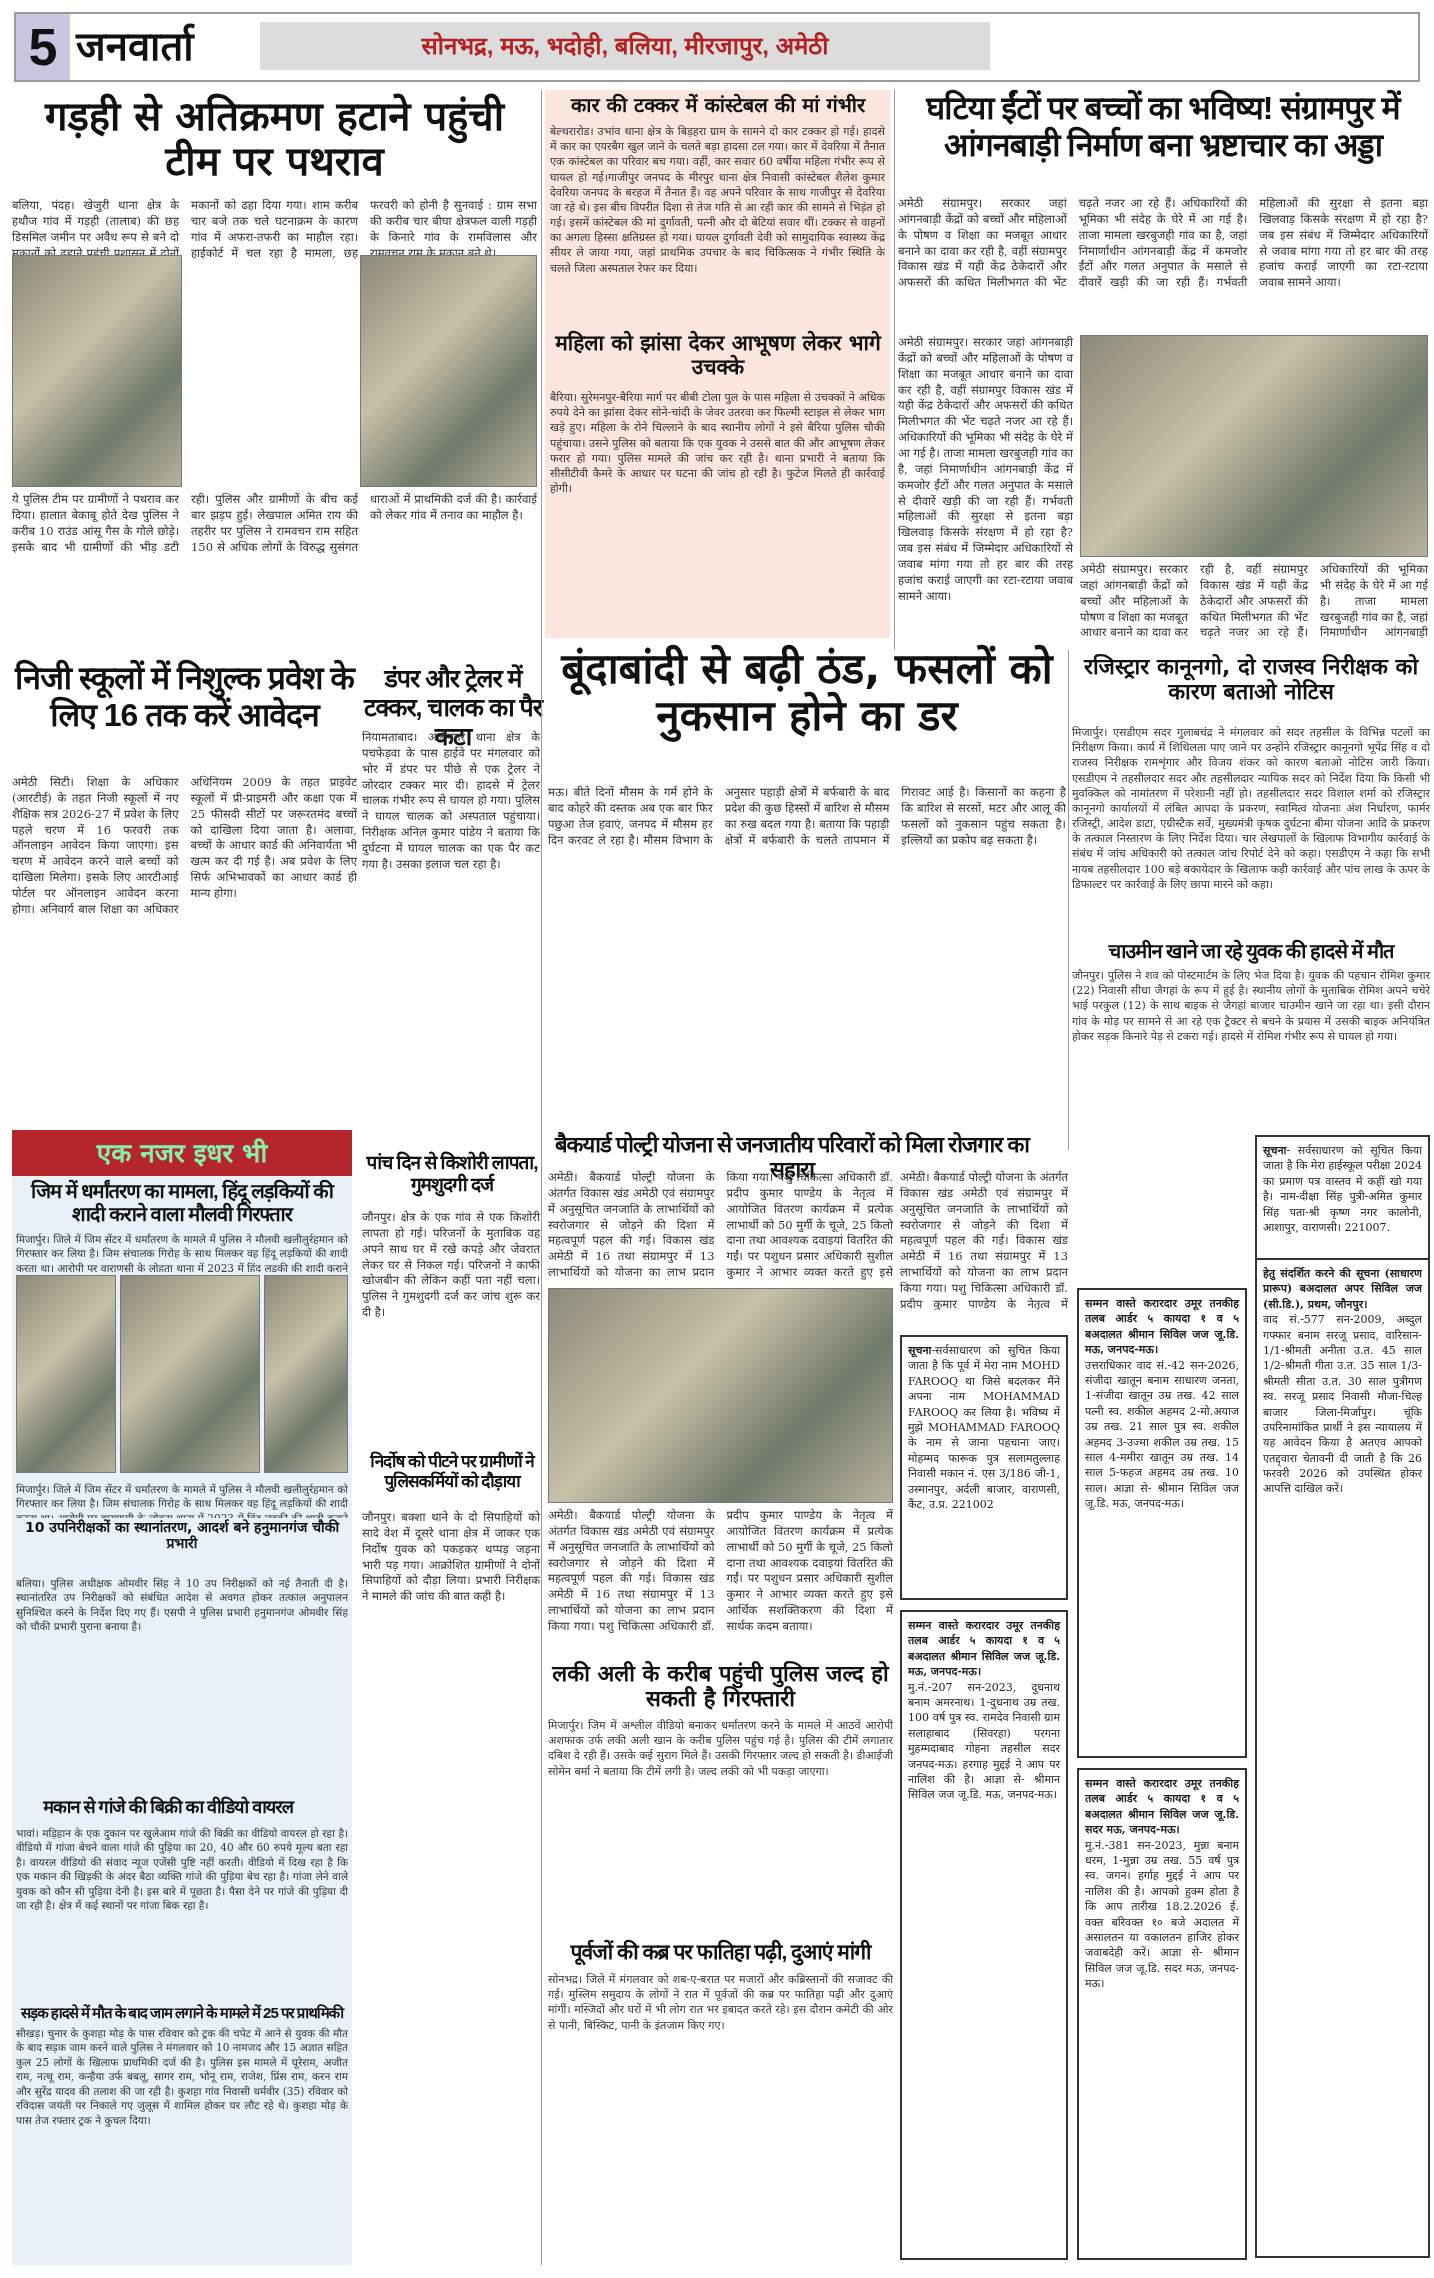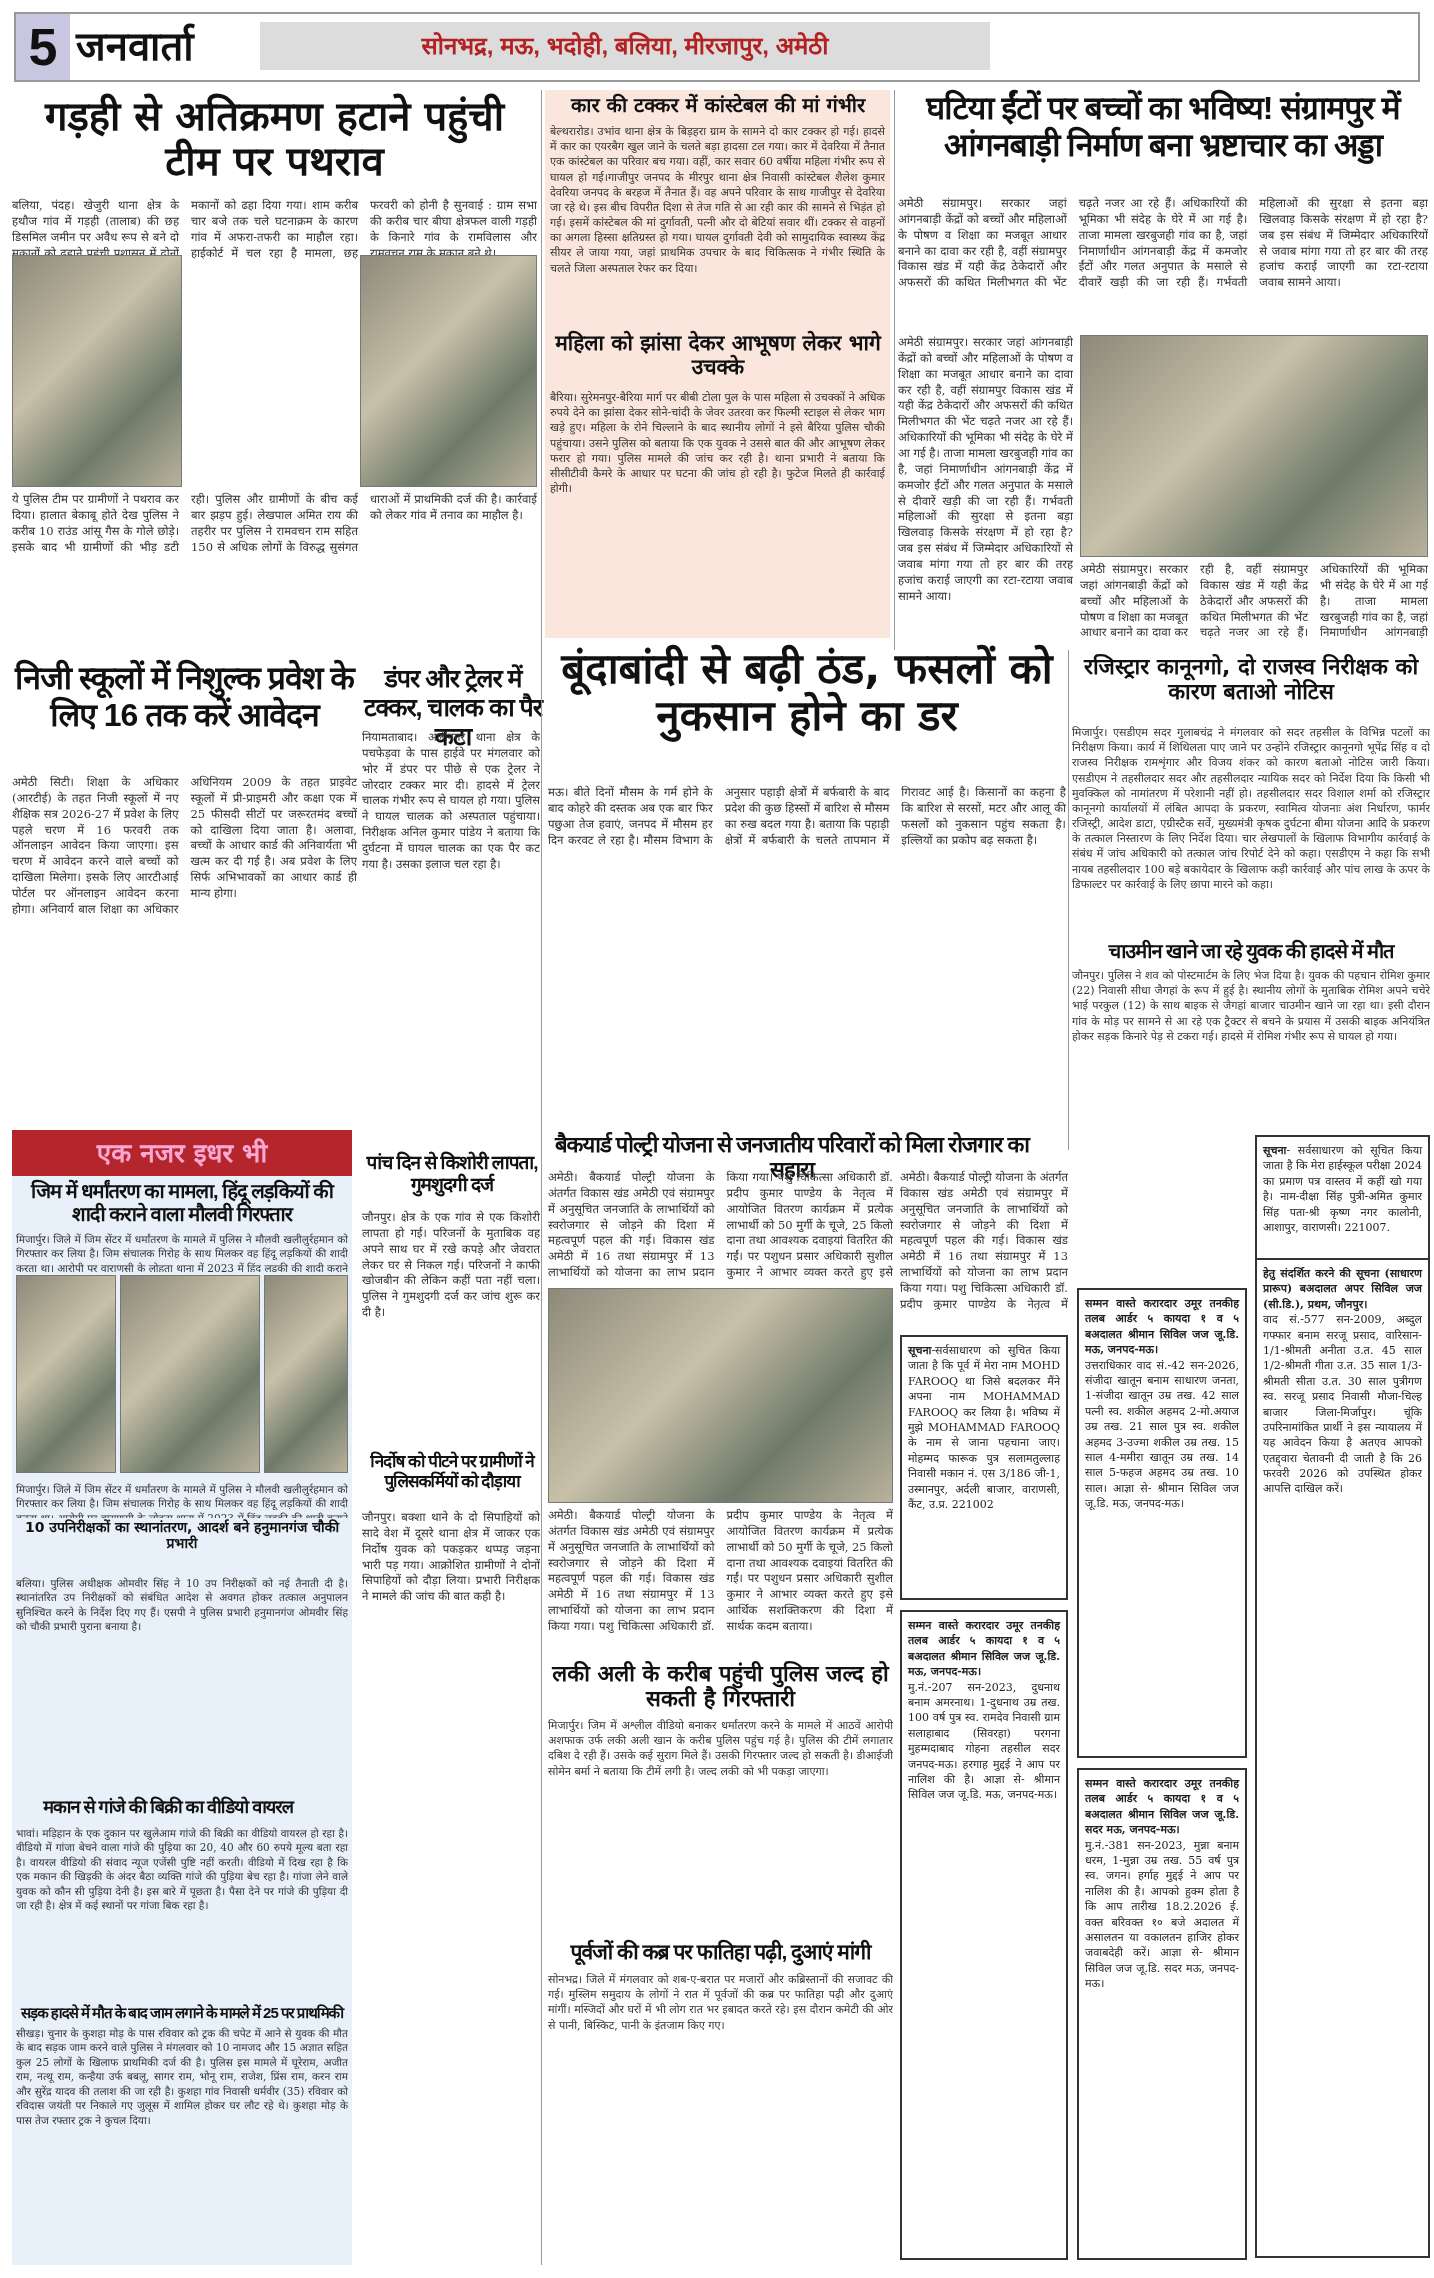--- a/index.html
+++ b/index.html
@@ -9,21 +9,21 @@
 .pgno{left:0;top:0;width:54px;height:66px;background:#c9c6e2;font:bold 52px "Liberation Sans",sans-serif;color:#111;text-align:center;line-height:66px}
 .brand{left:60px;top:4px;font:bold 40px "Liberation Sans",sans-serif;color:#111;line-height:56px}
 .region{left:244px;top:8px;width:730px;height:48px;background:#dcdcdc;color:#b22222;font:bold 24px "Liberation Sans",sans-serif;text-align:center;line-height:48px}
 .date{left:990px;top:8px;width:405px;height:48px;background:#c9c6e2;color:#111;font:bold 22px "Liberation Sans",sans-serif;text-align:center;line-height:48px}
 .hl{font-family:"DejaVu Sans",sans-serif;font-weight:bold;color:#111;text-align:center;line-height:1.12}
 .hlc{font-family:"Liberation Sans",sans-serif;font-weight:bold;color:#111;text-align:center;line-height:1.15;letter-spacing:-1px}
 .body{font-size:11.5px;line-height:1.38;text-align:justify;color:#333;column-gap:12px}
 .pink{background:#fbe6de}
 .blue{background:#e8f1fa}
 .photo{background:linear-gradient(135deg,#8d8a7a,#c8c0a8 40%,#6f7a6a 70%,#b9b29c);border:1px solid #777}
-.redbar{background:#b4262c;color:#f9a8d4;font:bold 26px "DejaVu Sans",sans-serif;text-align:center;line-height:46px}
+.redbar{background:#b4262c;color:#86efac;font:bold 26px "DejaVu Sans",sans-serif;text-align:center;line-height:46px}
 .box{border:2px solid #333;padding:6px;font-size:11px;line-height:1.4;text-align:justify;background:#fff}
 .rule{background:#999}
 .b{font-weight:bold}
 </style>
 </head>
 <body>
 
 <div class="abs mast">
   <div class="abs pgno">5</div>
   <div class="abs brand">जनवार्ता</div>

